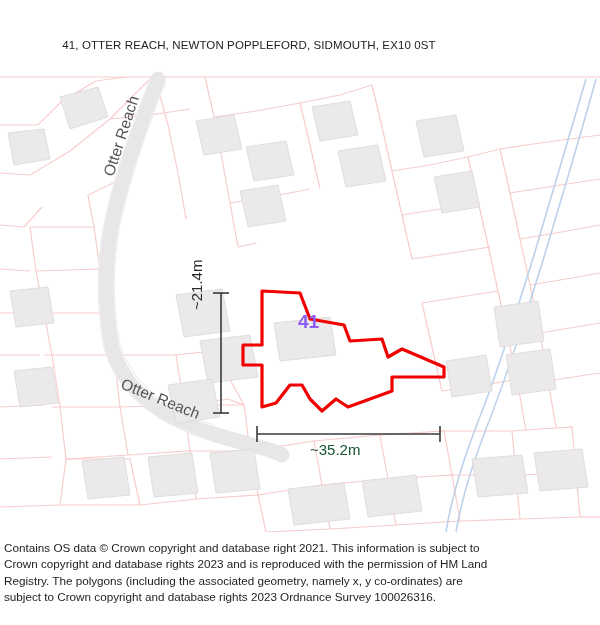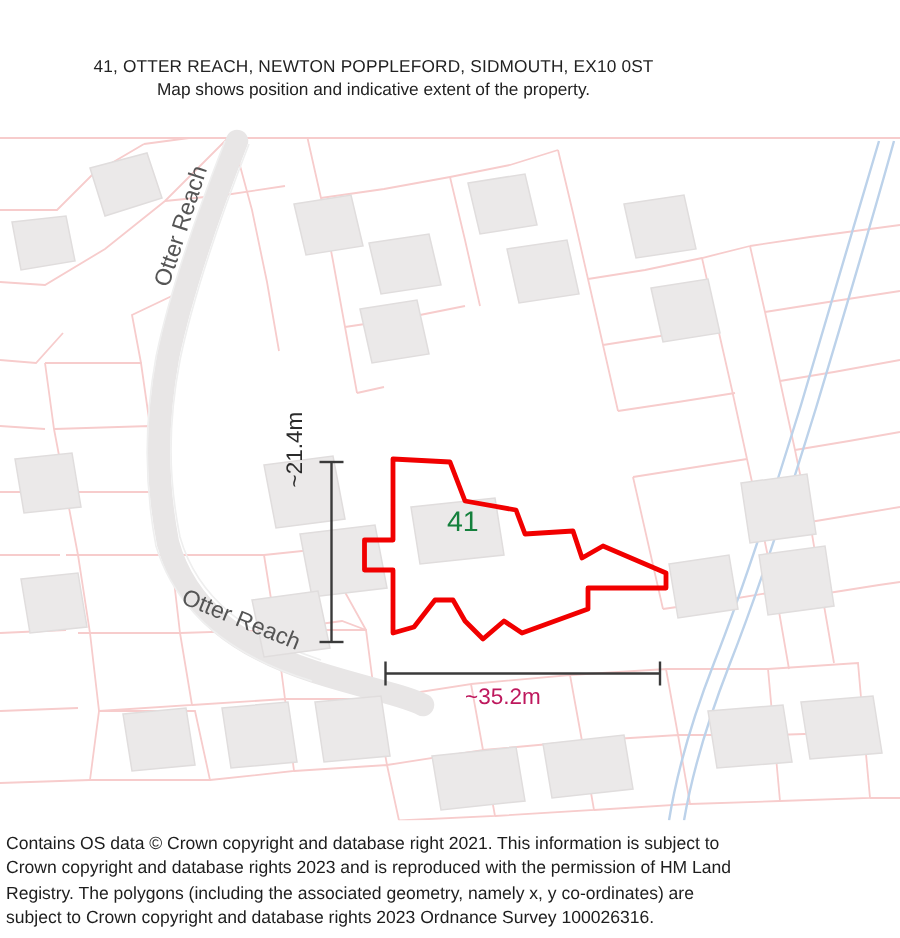--- a/index.html
+++ b/index.html
@@ -56,30 +56,30 @@
     white-space: nowrap;
   }
   .area-label {
     left: 243px;
     top: 183px;
     font-size: 19px;
     color: #2b2b2b;
   }
   .plot-number {
     left: 298px;
-    top: 268px;
+    top: 256px;
     font-size: 19px;
-    font-weight: normal;
-    color: #15803d;
+    font-weight: bold;
+    color: #8b5cf6;
   }
   .dim-h {
     left: 310px;
     top: 386px;
     font-size: 15px;
-    color: #be185d;
+    color: #14532d;
   }
   .dim-v {
     left: 188px;
     top: 255px;
     font-size: 15px;
     color: #2b2b2b;
     transform: rotate(-90deg);
     transform-origin: left top;
   }
   .street-1 {
@@ -106,21 +106,20 @@
     color: #1d1d1d;
   }
 </style>
 </head>
 <body>
 
 <div class="page">
 
   <div class="header">
     <div class="header-title">41, OTTER REACH, NEWTON POPPLEFORD, SIDMOUTH, EX10 0ST</div>
-    <div class="header-sub">Map shows position and indicative extent of the property.</div>
   </div>
 
   <div class="map-wrap">
     <svg class="map-svg" width="600" height="477" viewBox="0 0 600 477">
 
       <rect x="0" y="0" width="600" height="477" fill="#ffffff"></rect>
 
       <g stroke="#f7cccc" stroke-width="1.2" fill="none">
         <path d="M0 22 L600 22"></path>
         <path d="M0 70 L38 70 L62 46 L96 26"></path>

